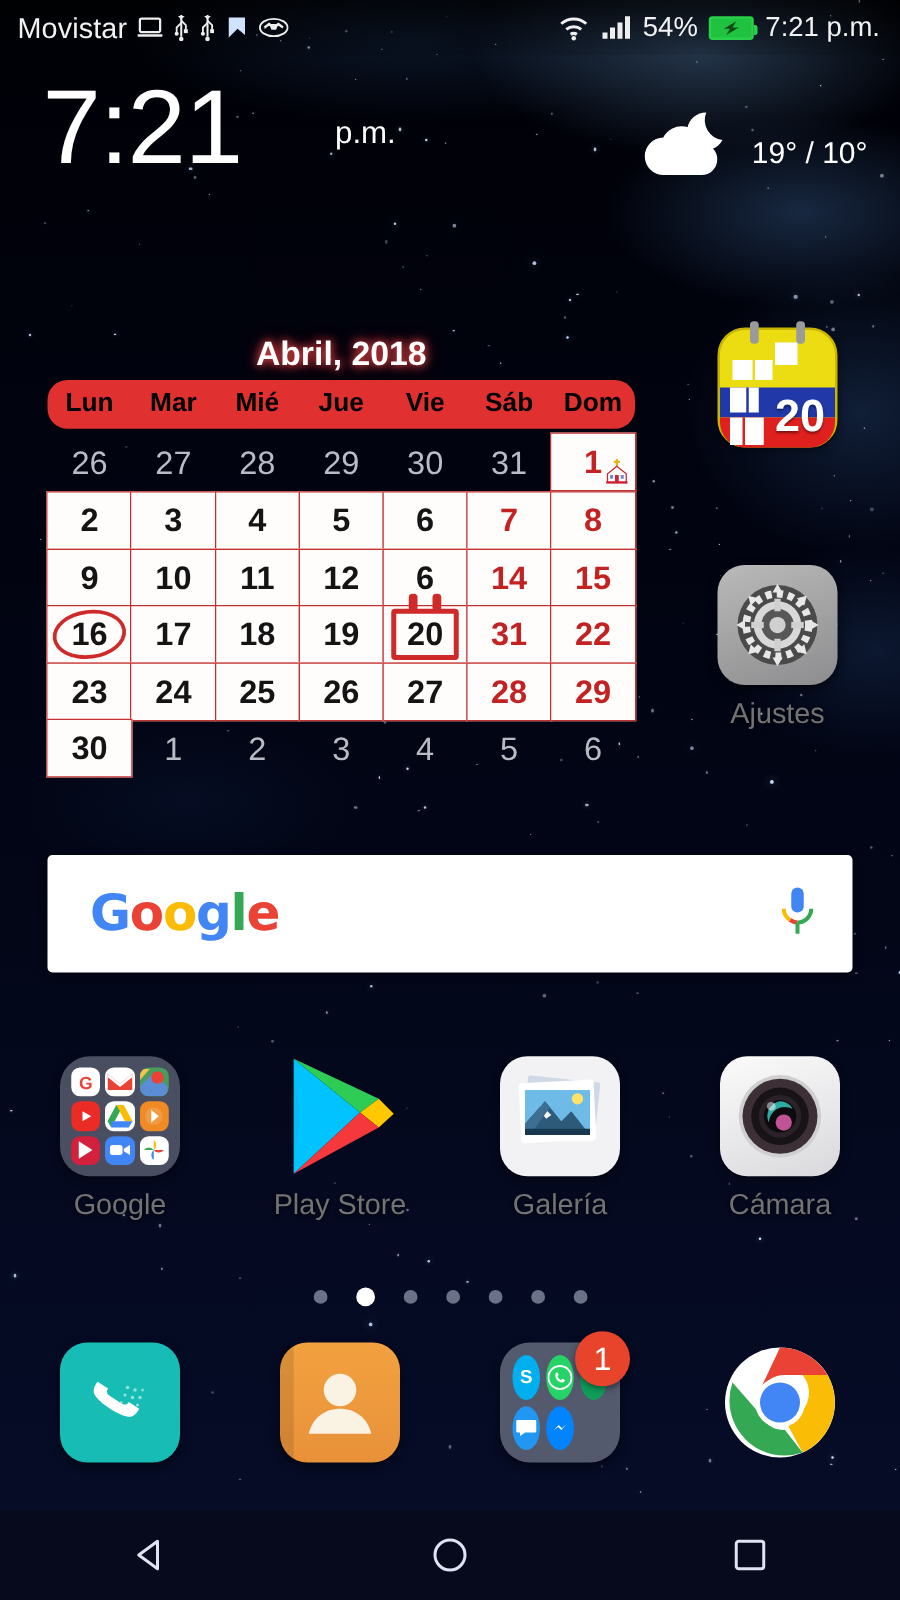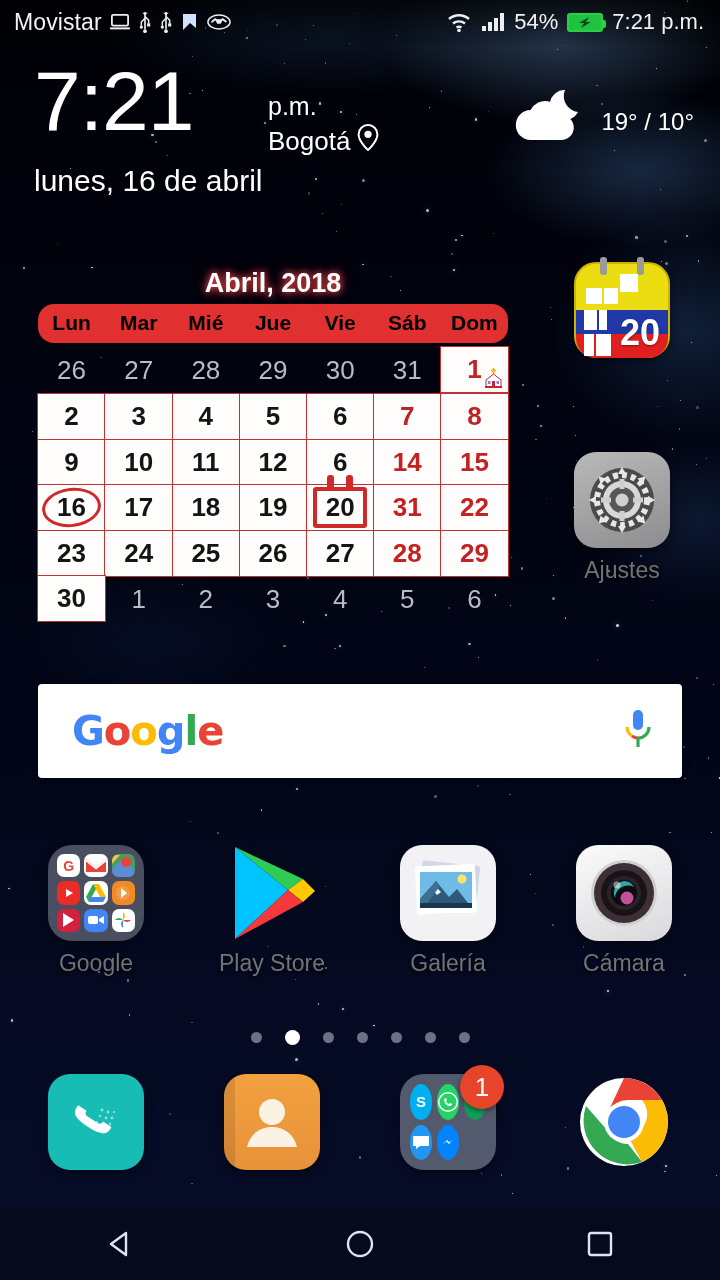--- a/index.html
+++ b/index.html
@@ -462,31 +462,21 @@
         </svg>
     </span>
     <span>7:21 p.m.</span>
   </div>
 </div>
 
 <div id="clockwidget">
   <div class="time">7:21</div>
   <div class="meta">
     <div>p.m.</div>
-    <div class="city">
-      <span>Bogotá</span>
-      <span>
-        <svg width="22" height="27" viewBox="0 0 22 27">
-            <path d="M11 1 C5.8 1 1.6 5.2 1.6 10.4 C1.6 17.3 11 26 11 26 C11 26 20.4 17.3 20.4 10.4 C20.4 5.2 16.2 1 11 1 Z" fill="none" stroke="#fff" stroke-width="2"></path>
-            <circle cx="11" cy="10.3" r="3.6" fill="#fff"></circle>
-          </svg>
-      </span>
-    </div>
-  </div>
-  <div class="date">lunes, 16 de abril</div>
+  </div>
 </div>
 
 <div id="weatherwidget">
   <span>
     <svg width="78" height="62" viewBox="0 0 78 62">
       <path d="M56 4 a15 15 0 1 0 13 22 a16 16 0 0 1 -13 -22 z" fill="#fff"></path>
       <path d="M22 54 h30 a12.5 12.5 0 0 0 0.6 -25 a16.5 16.5 0 0 0 -31 -5 a11.5 11.5 0 0 0 0.4 30 z" fill="#fff"></path>
     </svg>
   </span>
   <div class="temps">

